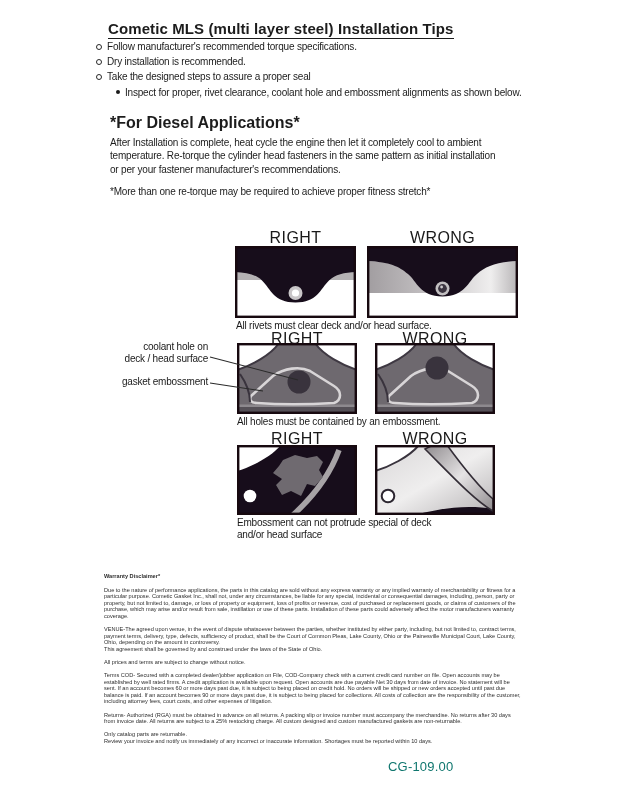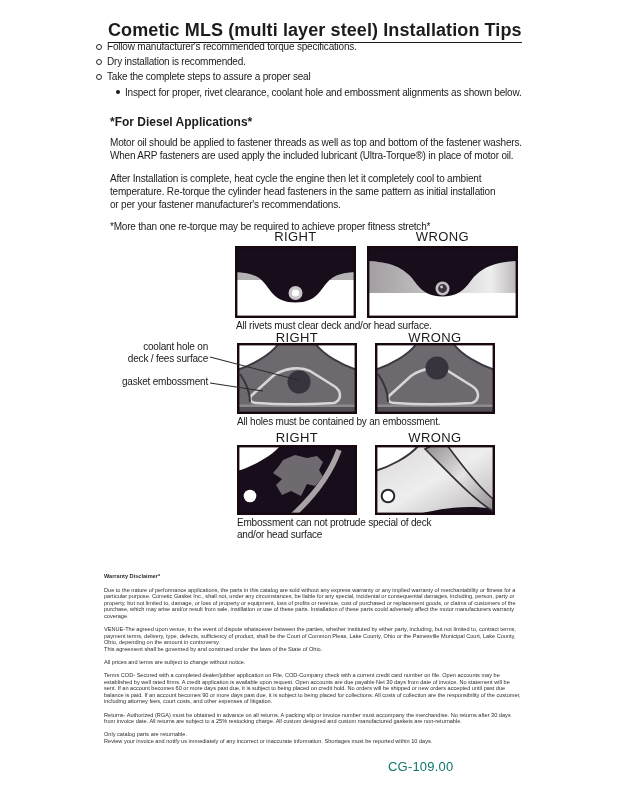--- a/index.html
+++ b/index.html
@@ -5,37 +5,37 @@
   html,body{margin:0;padding:0;background:#888;}
   .page{
     position:relative;width:618px;height:800px;background:#fff;
     font-family:"Liberation Sans", sans-serif;color:#1c1c1c;
     overflow:hidden;margin:0 auto;
   }
   .abs{position:absolute;}
   .pre{white-space:pre-line;}
 
   
-  .title{left:108px;top:20px;font-size:18px;font-weight:bold;
+  .title{left:108px;top:20px;font-size:15px;font-weight:bold;
          border-bottom:1.6px solid #1a1a1a;padding-bottom:1px;letter-spacing:.1px;}
 
   
   .bullets{left:96px;top:39px;font-size:10px;letter-spacing:-.2px;width:480px;}
   .brow{display:flex;line-height:15.2px;}
   .brow.sub{margin-left:20px;}
   .mk-open{flex:none;width:4px;height:4px;border:1px solid #2a2a2a;border-radius:50%;margin:5px 5px 0 0;}
   .mk-dot{flex:none;width:4px;height:4px;background:#1a1a1a;border-radius:50%;margin:5px 5px 0 0;}
 
   
   .diesel{left:110px;top:116px;width:460px;font-size:10px;letter-spacing:-.2px;line-height:13.2px;}
-  .diesel h2{font-size:12px;font-weight:bold;margin:0 0 7px 0;letter-spacing:0;}
+  .diesel h2{font-size:16px;font-weight:bold;margin:0 0 7px 0;letter-spacing:0;}
   .diesel p{margin:0 0 9px 0;}
 
   
-  .dhead{font-size:13px;letter-spacing:.4px;text-align:center;color:#1a1a1a;}
+  .dhead{font-size:16px;letter-spacing:.4px;text-align:center;color:#1a1a1a;}
   .cap{font-size:10px;letter-spacing:-.2px;line-height:12px;color:#1a1a1a;}
   .ptr-label{font-size:10px;letter-spacing:-.2px;line-height:11.5px;text-align:right;color:#1a1a1a;}
 
   .panel{box-sizing:border-box;}
   .panel svg{display:block;width:100%;height:100%;}
   .leader{pointer-events:none;z-index:3;}
 
   
   .legal{left:104px;top:573px;width:418px;font-size:5.6px;line-height:6.6px;color:#2e2e2e;letter-spacing:0;}
   .legal .lh{font-weight:bold;margin:0 0 7px 0;}
@@ -54,32 +54,30 @@
     <div class="brow">
       <span class="mk-open"></span>
       <span>Follow manufacturer's recommended torque specifications.</span>
     </div>
     <div class="brow">
       <span class="mk-open"></span>
       <span>Dry installation is recommended.</span>
     </div>
     <div class="brow">
       <span class="mk-open"></span>
-      <span>Take the complete steps to assure a proper seal</span>
+      <span>Take the designed steps to assure a proper seal</span>
     </div>
     <div class="brow sub">
       <span class="mk-dot"></span>
       <span>Inspect for proper, rivet clearance, coolant hole and embossment alignments as shown below.</span>
     </div>
   </div>
 
   <div class="abs diesel">
     <h2>*For Diesel Applications*</h2>
-    <p class="pre">Motor oil should be applied to fastener threads as well as top and bottom of the fastener washers.
-When ARP fasteners are used apply the included lubricant (Ultra-Torque®) in place of motor oil.</p>
     <p class="pre">After Installation is complete, heat cycle the engine then let it completely cool to ambient
 temperature. Re-torque the cylinder head fasteners in the same pattern as initial installation
 or per your fastener manufacturer's recommendations.</p>
     <p>*More than one re-torque may be required to achieve proper fitness stretch*</p>
   </div>
 
   <div class="abs dhead" style="left:235px;top:229px;width:121px;">RIGHT</div>
   <div class="abs dhead" style="left:367px;top:229px;width:151px;">WRONG</div>
 
   <div class="abs panel" style="left:235px;top:246px;width:121px;height:72px;">
@@ -113,21 +111,21 @@
       <rect x="1.2" y="1.2" width="148.6" height="69.6" fill="none" stroke="#17090f" stroke-width="2.4"></rect>
     </svg>
   </div>
 
   <div class="abs cap" style="left:236px;top:320px;width:300px;">All rivets must clear deck and/or head surface.</div>
 
   <div class="abs dhead" style="left:237px;top:330px;width:120px;">RIGHT</div>
   <div class="abs dhead" style="left:375px;top:330px;width:120px;">WRONG</div>
 
   <div class="abs ptr-label pre" style="left:88px;top:341px;width:120px;">coolant hole on
-deck / fees surface</div>
+deck / head surface</div>
   <div class="abs ptr-label" style="left:88px;top:376px;width:120px;">gasket embossment</div>
 
   <div class="abs panel" style="left:237px;top:343px;width:120px;height:71px;">
     <svg viewBox="0 0 120 71">
       <rect width="120" height="71" fill="#6e696f"></rect>
       <rect x="0" y="61.5" width="120" height="2.5" fill="#8d898e"></rect>
       <rect x="0" y="64" width="120" height="7" fill="#555057"></rect>
       <path d="M0,0 H42 C34,12 15,22 0,27 Z" fill="#ffffff" stroke="#3e3842" stroke-width="2"></path>
       <path d="M120,0 H78 C86,12 105,22 120,27 Z" fill="#ffffff" stroke="#3e3842" stroke-width="2"></path>
       <path d="M20,60 C14,60 12,57 14,53 L36,33 C47,25 63,23 73,28 L97,43 C105,48 105,57 97,60 C70,61.5 42,61.5 20,60 Z" fill="none" stroke="#d8d5d7" stroke-width="2.6" stroke-linejoin="round"></path>

